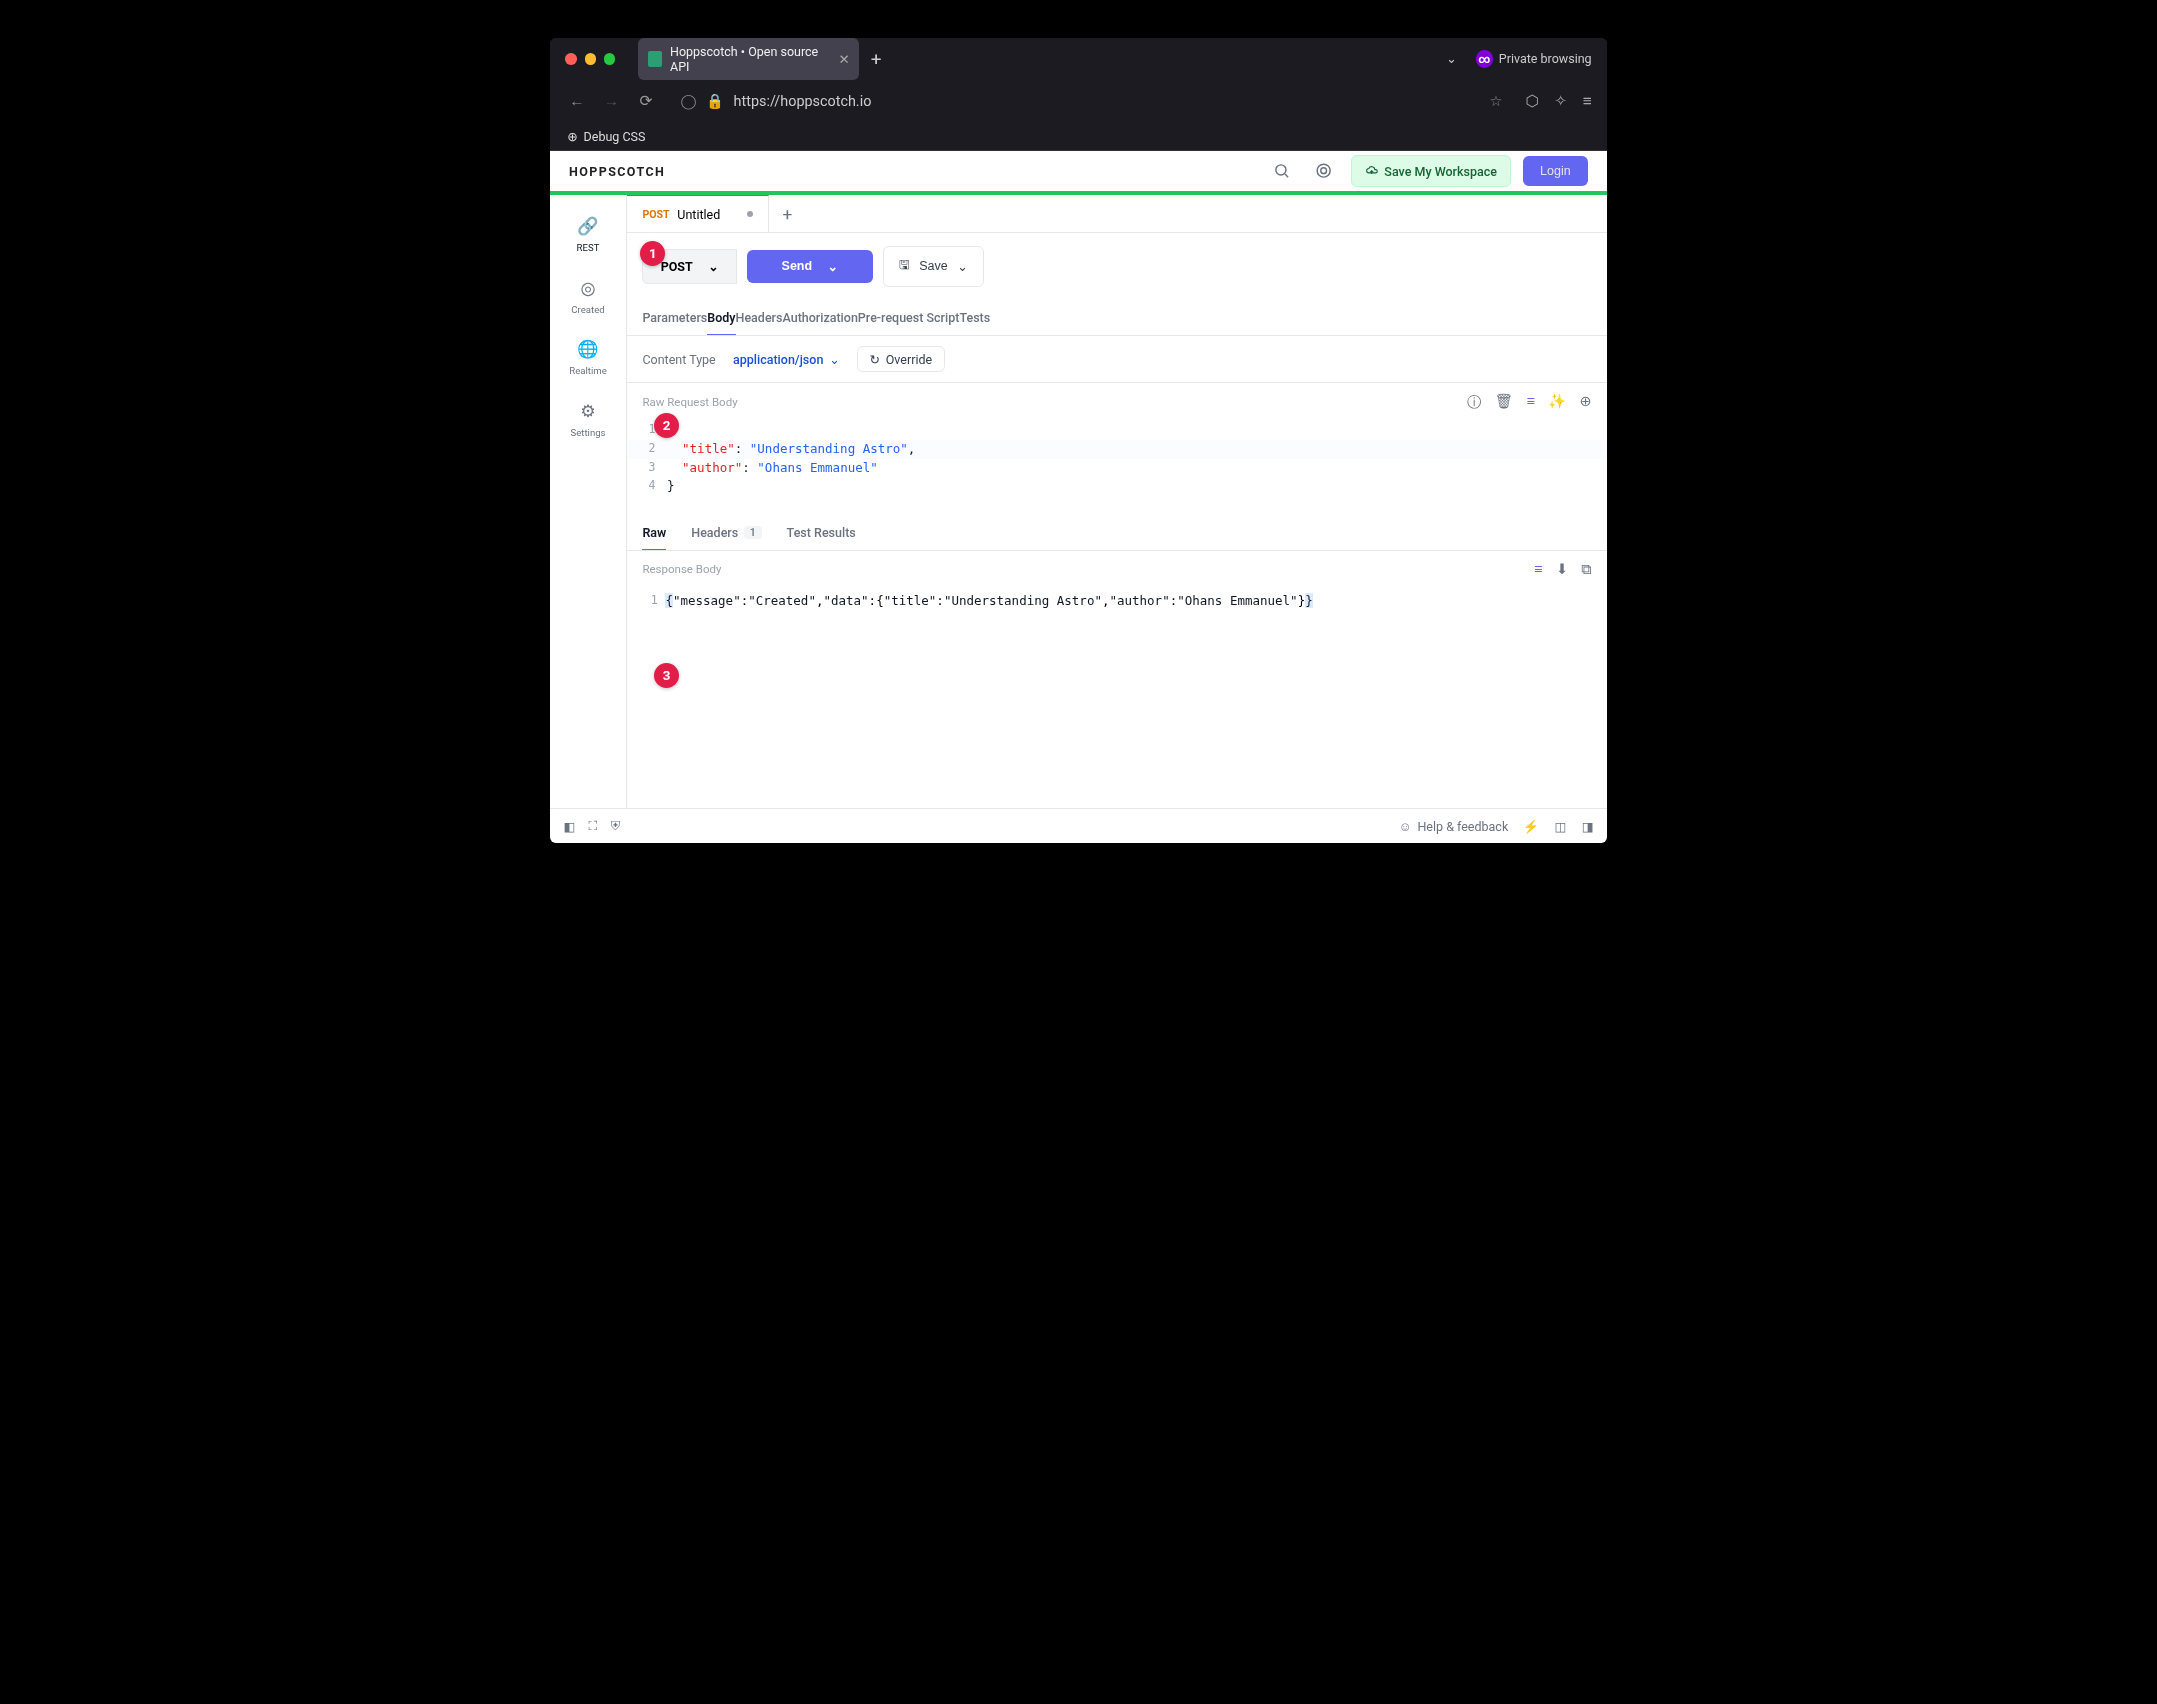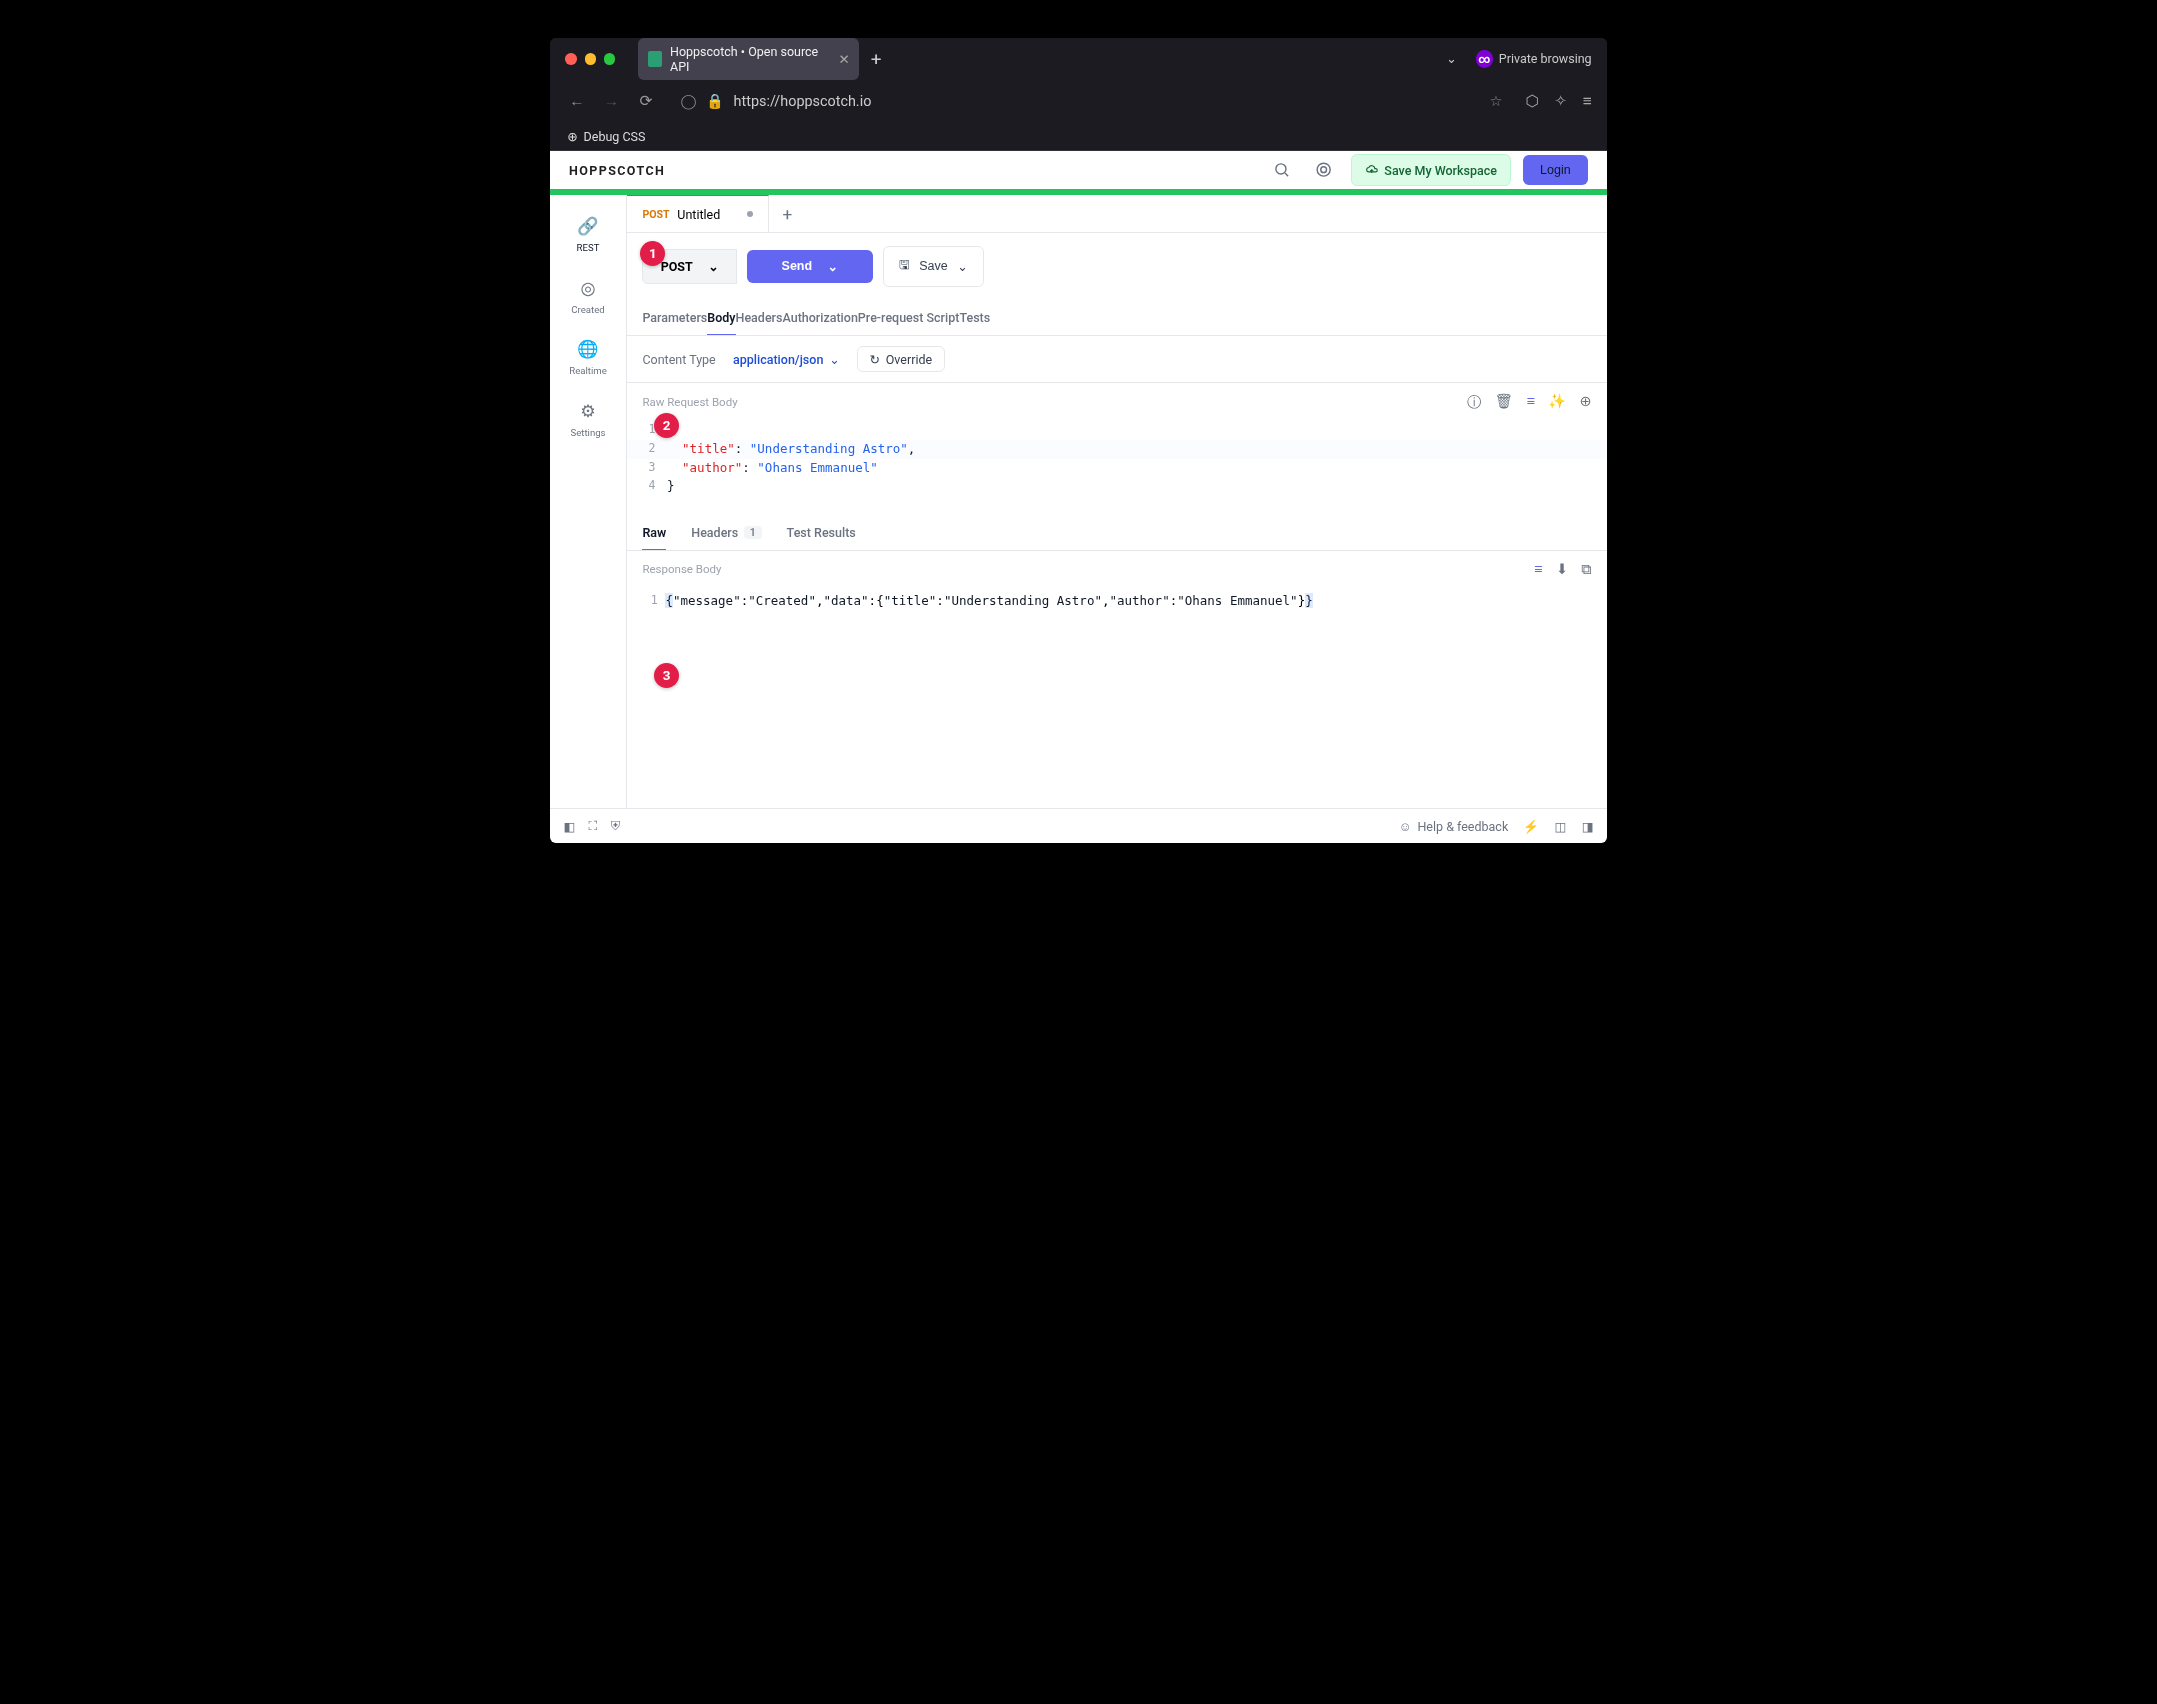--- a/index.html
+++ b/index.html
@@ -87,21 +87,21 @@
   }
   
   .app {
     background: #fff;
     display: flex;
     flex-direction: column;
     height: 692px;
   }
   .app-header {
     height: 44px;
-    border-bottom: 6px solid #22c55e;
+    border-bottom: 4px solid #22c55e;
     display: flex;
     align-items: center;
     padding: 0 19px;
   }
   .brand { font-weight: 700; letter-spacing: 1.4px; font-size: 12.5px; color: #1f1f1f; }
   .header-right { margin-left: auto; display: flex; align-items: center; gap: 11.5px; }
   .header-icon { width: 31px; height: 31px; display:flex; align-items:center; justify-content:center; color:#6b7280; cursor:pointer; }
   .save-ws {
     background: #dcfce7;
     border: 1px solid #bbf7d0;
@@ -110,21 +110,21 @@
     border-radius: 5.8px;
     font-size: 12.5px;
     font-weight: 500;
     display: flex;
     align-items: center;
     gap: 5.8px;
     cursor: pointer;
   }
   .login-btn {
     background: #6366f1;
-    color: #0f172a;
+    color: #e5e5e5;
     border: none;
     padding: 7.7px 17.3px;
     border-radius: 5.8px;
     font-size: 12.5px;
     font-weight: 500;
     cursor: pointer;
   }
   
   .app-body { flex: 1; display: flex; min-height: 0; }
   .sidebar {

